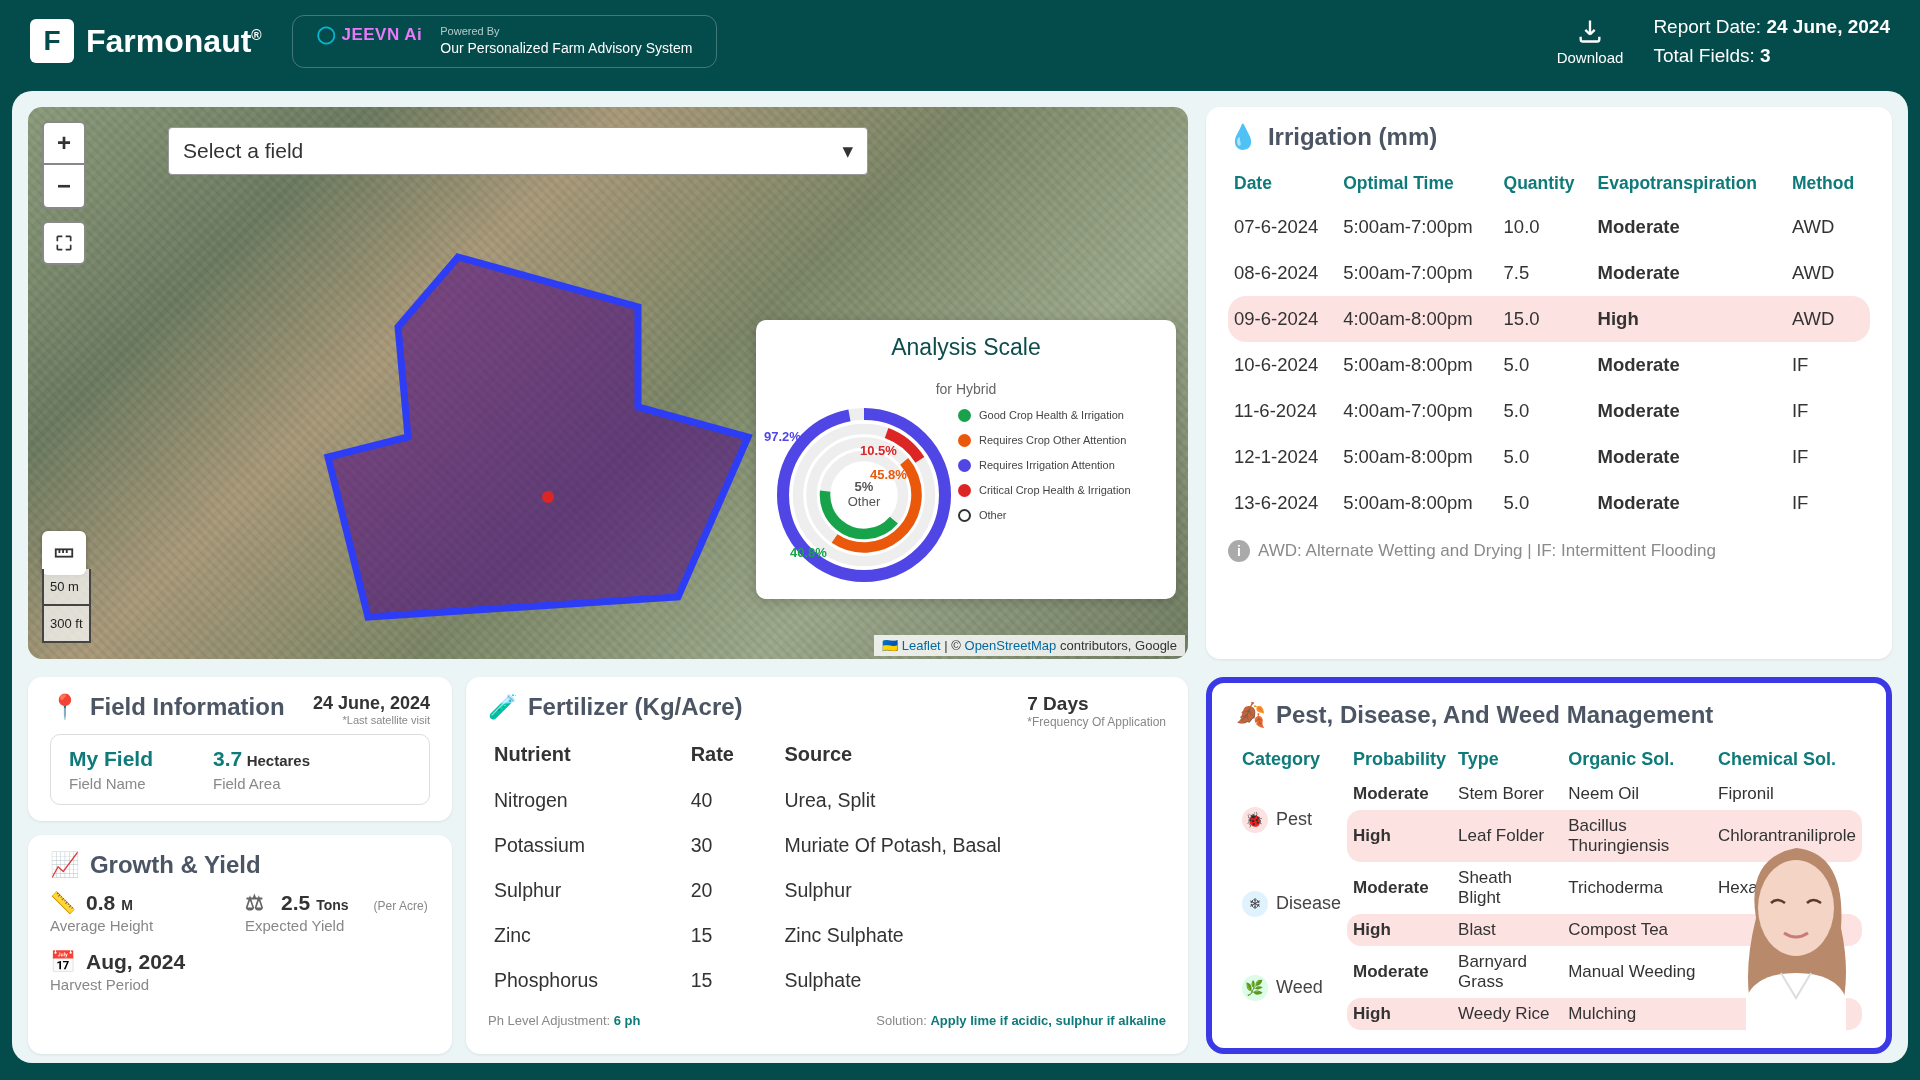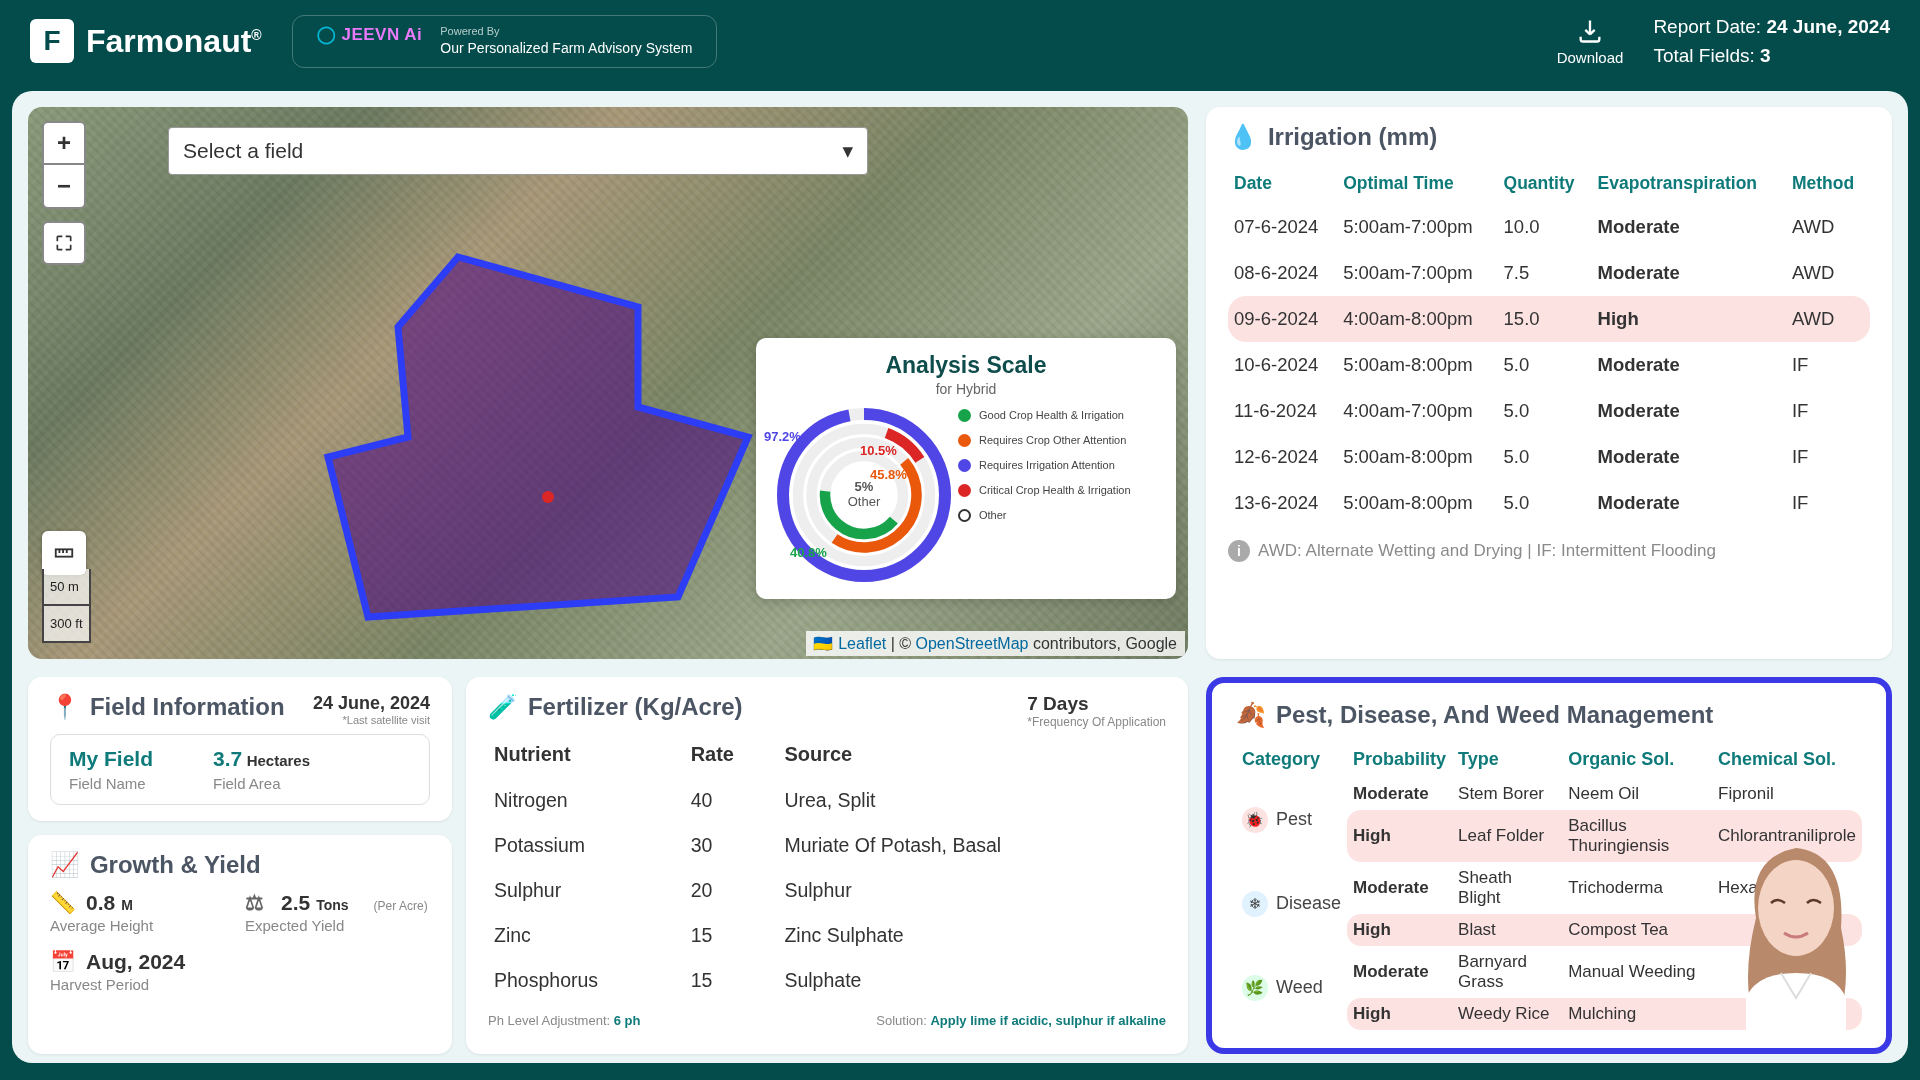--- a/index.html
+++ b/index.html
@@ -32,25 +32,25 @@
 .map-btn { width:44px; height:44px; background:#fff; border:2px solid #888; display:flex; align-items:center; justify-content:center; font-size:24px; font-weight:bold; cursor:pointer; }
 .map-btn:first-child { border-radius:6px 6px 0 0; }
 .map-btn:nth-child(2) { border-top:none; border-radius:0 0 6px 6px; }
 .map-btn.fs { margin-top:12px; border-radius:6px; border-top:2px solid #888; }
 .map-btn.scale { position:absolute; top:424px; left:14px; border-radius:6px; border:none; box-shadow:0 1px 4px rgba(0,0,0,.3); }
 .field-select { position:absolute; top:20px; left:140px; width:700px; height:48px; background:#fff; border:1px solid #999; border-radius:4px; padding:0 14px; font-size:21px; color:#333; display:flex; align-items:center; justify-content:space-between; cursor:pointer; }
 .field-poly { position:absolute; top:140px; left:290px; width:440px; height:390px; }
 .field-poly svg { width:100%; height:100%; }
 .scale-bar { position:absolute; bottom:16px; left:14px; font-size:13px; color:#222; }
 .scale-bar div { border:2px solid #444; border-top:none; padding:10px 6px; background:rgba(255,255,255,.7); }
-.attrib { position:absolute; bottom:3px; right:3px; background:rgba(255,255,255,.82); font-size:16px; padding:3px 8px; color:#333; }
+.attrib { position:absolute; bottom:3px; right:3px; background:rgba(255,255,255,.82); font-size:13px; padding:3px 8px; color:#333; }
 .attrib a { color:#0369a1; }
 
 .analysis { position:absolute; right:12px; bottom:60px; width:420px; background:#fff; border-radius:10px; padding:14px 18px; box-shadow:0 2px 12px rgba(0,0,0,.2); }
-.analysis h3 { text-align:center; font-size:23px; color:#0f4c4c; font-weight:700; margin-bottom:2px; }
+.analysis h3 { text-align:center; font-size:23px; color:#0f4c4c; font-weight:400; margin-bottom:20px; }
 .analysis .sub { text-align:center; font-size:14px; color:#666; margin-bottom:8px; }
 .a-body { display:flex; gap:4px; }
 .donut { position:relative; width:180px; height:180px; flex-shrink:0; }
 .donut-center { position:absolute; top:50%; left:50%; transform:translate(-50%,-50%); text-align:center; font-size:13px; color:#555; line-height:1.2; }
 .d-lbl { position:absolute; font-size:13px; font-weight:600; }
 .legend { display:flex; flex-direction:column; gap:12px; font-size:11px; color:#444; padding-top:4px; }
 .legend div { display:flex; align-items:center; gap:8px; }
 .dot { width:13px; height:13px; border-radius:50%; flex-shrink:0; }
 
 
@@ -267,21 +267,21 @@
             <td>IF</td>
           </tr>
           <tr>
             <td>11-6-2024</td>
             <td>4:00am-7:00pm</td>
             <td>5.0</td>
             <td class="ev-m">Moderate</td>
             <td>IF</td>
           </tr>
           <tr>
-            <td>12-6-2024</td>
+            <td>12-1-2024</td>
             <td>5:00am-8:00pm</td>
             <td>5.0</td>
             <td class="ev-m">Moderate</td>
             <td>IF</td>
           </tr>
           <tr>
             <td>13-6-2024</td>
             <td>5:00am-8:00pm</td>
             <td>5.0</td>
             <td class="ev-m">Moderate</td>

